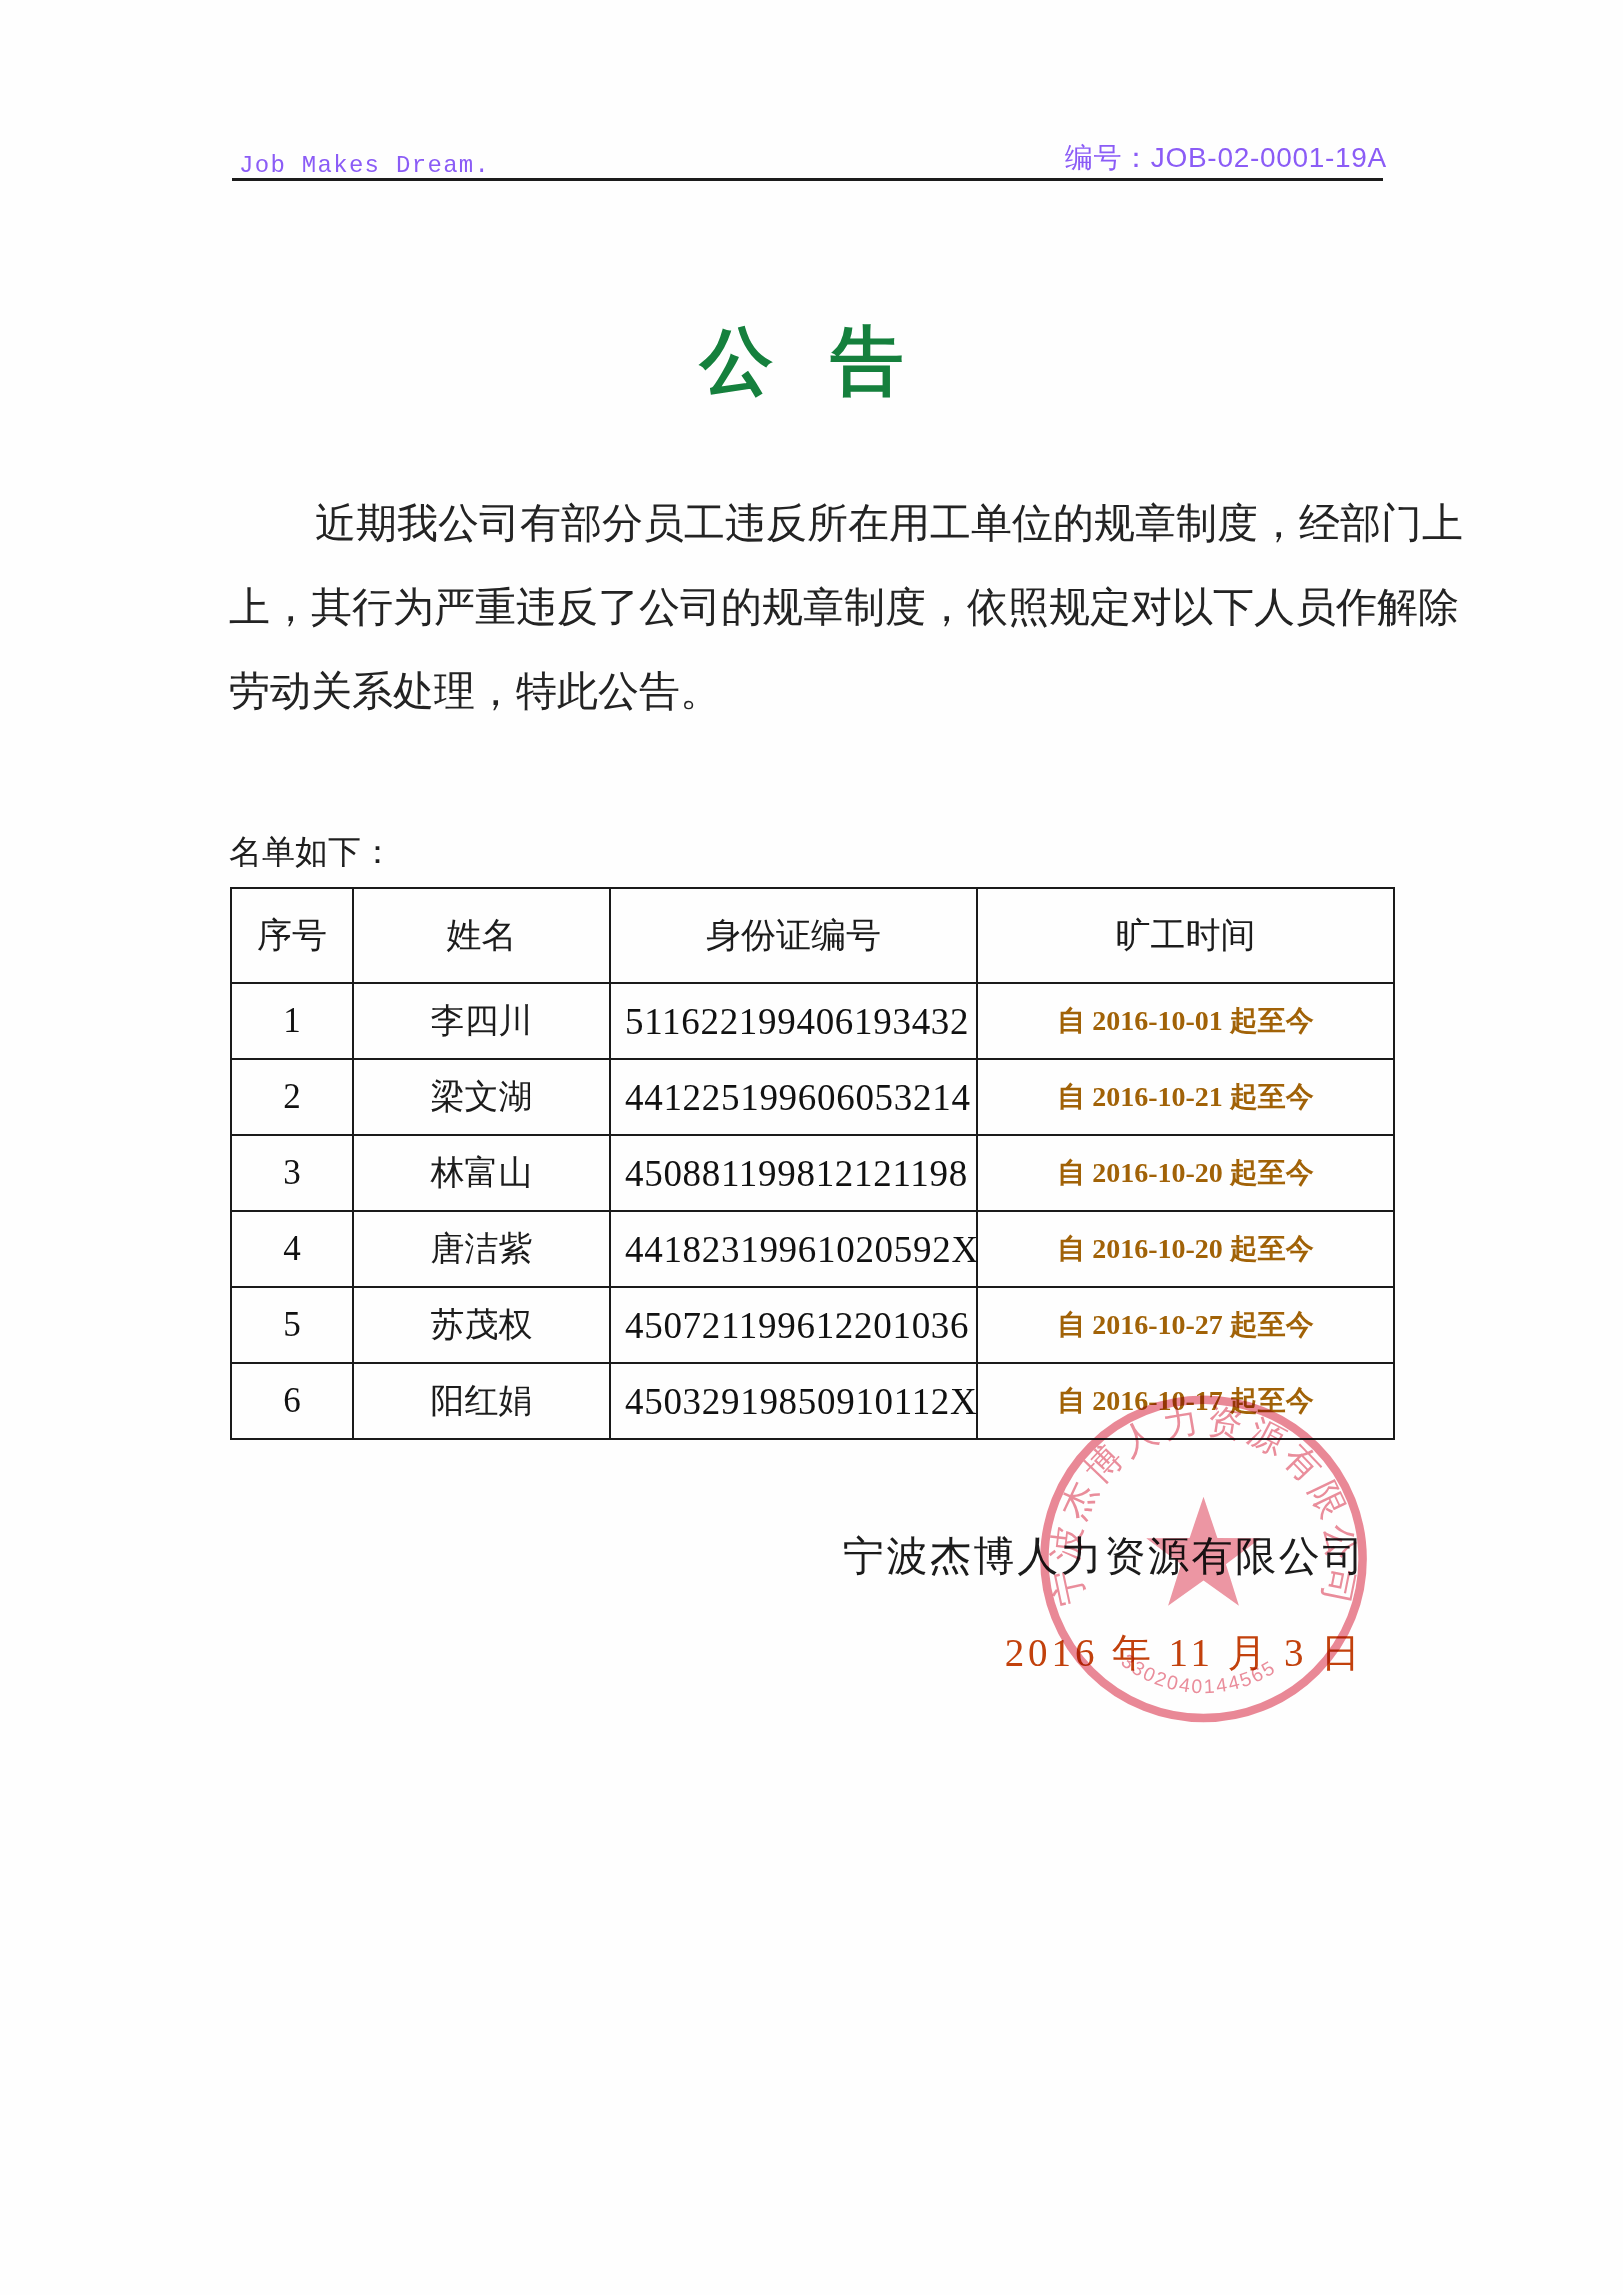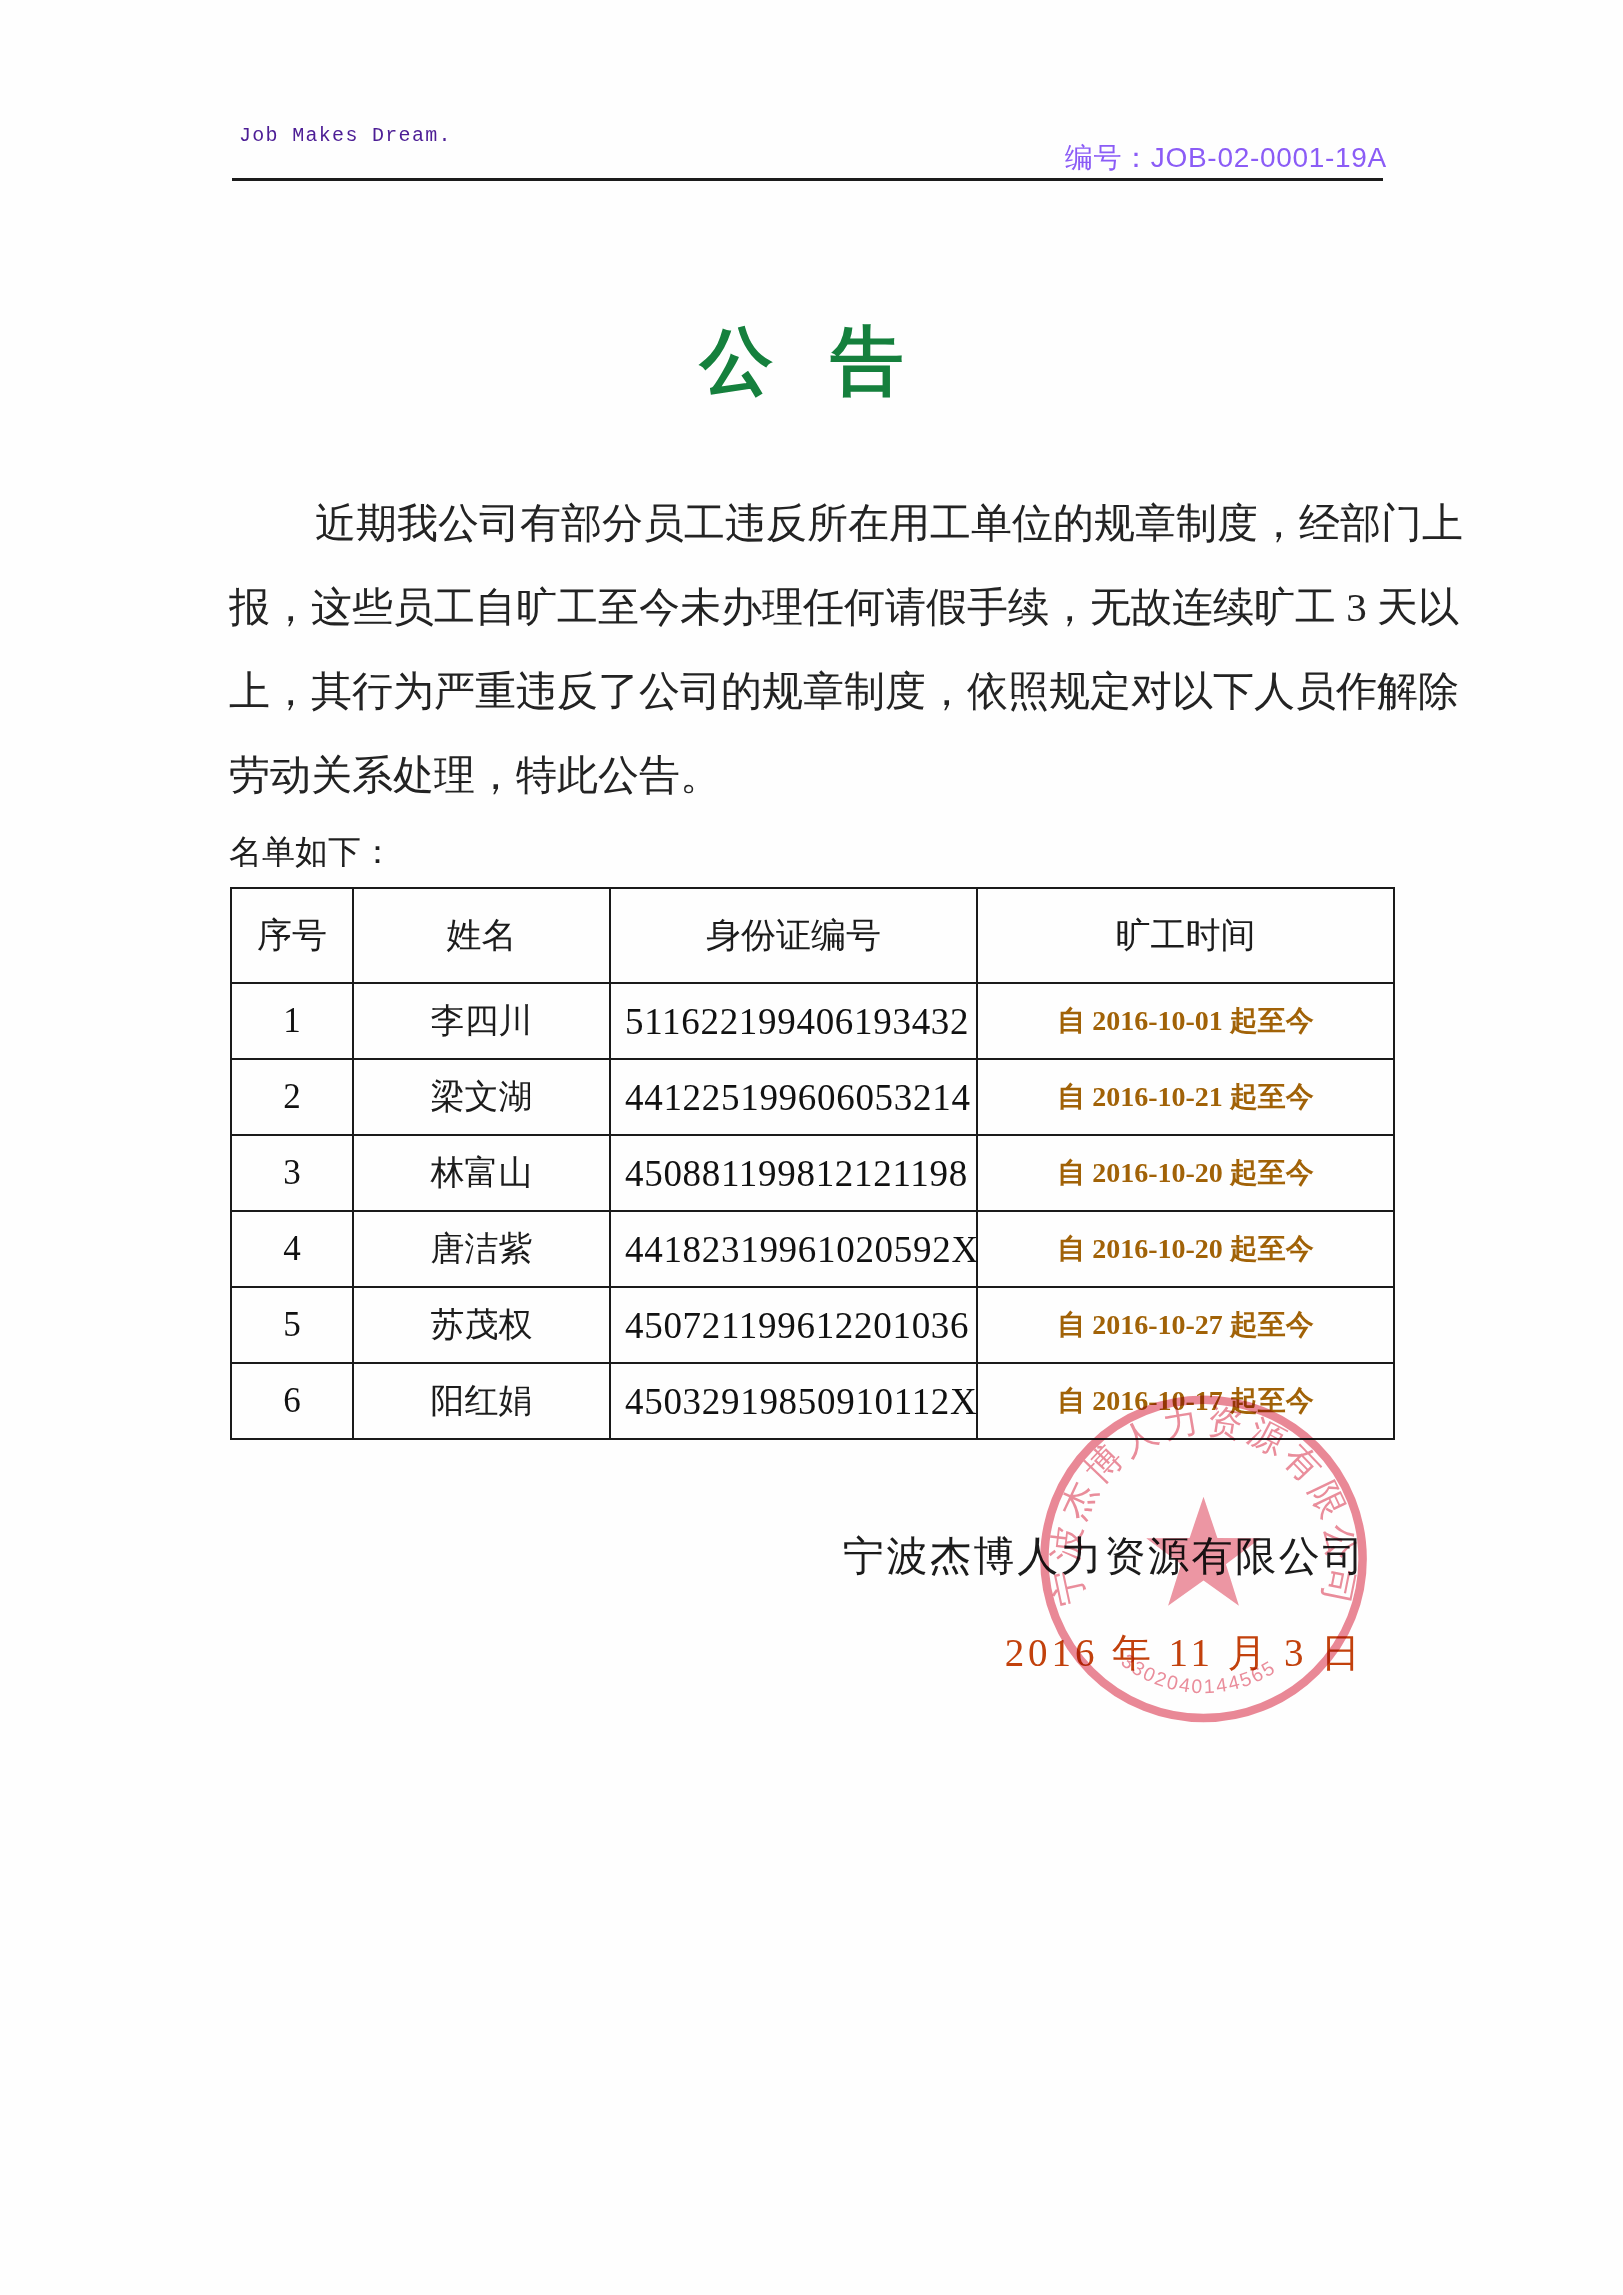--- a/index.html
+++ b/index.html
@@ -6,23 +6,23 @@
   .page{
     position:relative;
     width:1623px;height:2295px;
     background:#fefefe;
     overflow:hidden;
     font-family:"Liberation Serif","DejaVu Serif",serif;
     color:#1e1e1e;
   }
   .abs{position:absolute;}
   .header-left{
-    left:239px;top:124px;
+    left:239px;top:152px;
     font-family:"Liberation Mono","DejaVu Sans Mono",monospace;
-    font-size:20px;color:#4c1d95;letter-spacing:1.3px;
+    font-size:24px;color:#8b5cf6;letter-spacing:1.3px;
   }
   .header-right{
     right:236px;top:139px;
     font-family:Liberation Sans, sans-serif;
     font-size:28px;color:#8b5cf6;letter-spacing:0.7px;
   }
   .header-rule{
     left:232px;top:178px;width:1151px;height:3.3px;
     background:#1c1c1c;
   }
@@ -89,21 +89,20 @@
 <div class="page">
 
   <div class="abs header-left">Job Makes Dream.</div>
   <div class="abs header-right">编号：JOB-02-0001-19A</div>
   <div class="abs header-rule"></div>
 
   <div class="abs doc-title">公 告</div>
 
   <div class="abs body-par">
     <div class="body-line indent">近期我公司有部分员工违反所在用工单位的规章制度，经部门上</div>
-    <div class="body-line">报，这些员工自旷工至今未办理任何请假手续，无故连续旷工 3 天以</div>
     <div class="body-line">上，其行为严重违反了公司的规章制度，依照规定对以下人员作解除</div>
     <div class="body-line">劳动关系处理，特此公告。</div>
   </div>
 
   <div class="abs list-label">名单如下：</div>
 
   <table class="roster">
     <colgroup>
         <col class="c0">
         <col class="c1">

